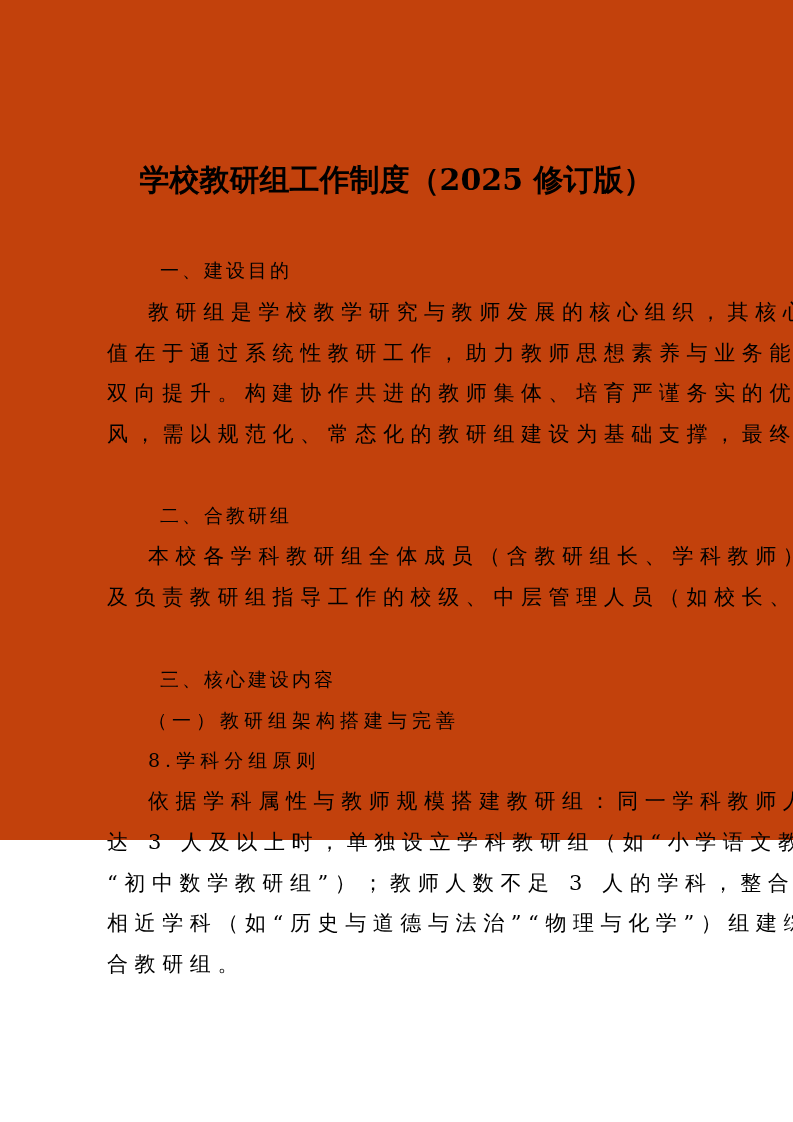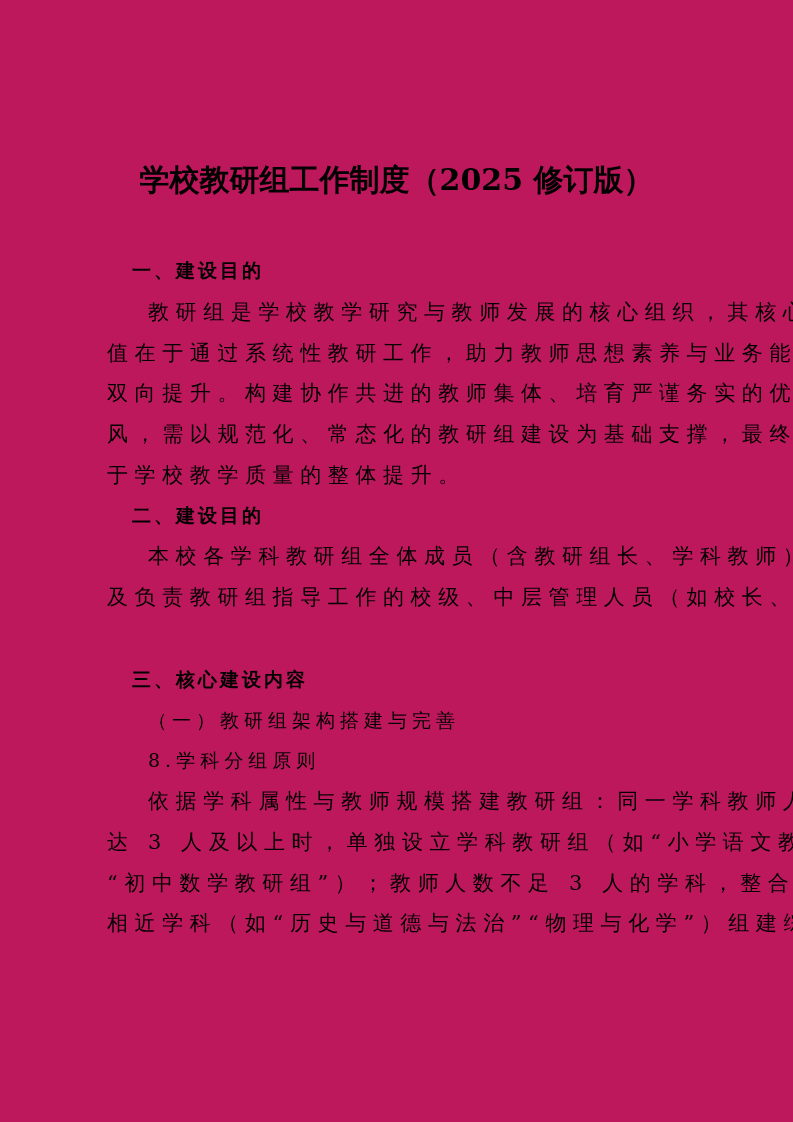--- a/index.html
+++ b/index.html
@@ -12,22 +12,22 @@
       height: 1122px;
       position: relative;
       overflow: hidden;
       font-family: "DejaVu Serif", "Liberation Serif", serif;
       color: #000000;
     }
     .page {
       position: absolute;
       left: 0; top: 0;
       width: 793px;
-      height: 1122px;
-      background: #be185d;
+      height: 840px;
+      background: #c2410c;
     }
     .title {
       position: absolute;
       left: 0;
       width: 793px;
       top: 158px;
       text-align: center;
       font-family: "DejaVu Serif", "Liberation Serif", serif;
       font-weight: bold;
       font-size: 30px;
@@ -42,46 +42,46 @@
       height: 30px;
       font-size: 21px;
       line-height: 30px;
       white-space: nowrap;
       letter-spacing: 6.6px;
       font-family: "DejaVu Serif", "Liberation Serif", serif;
     }
     .indent { left: 148px; }
     .heading {
       font-family: "DejaVu Sans", "Liberation Sans", sans-serif;
-      font-weight: bold;
+      font-weight: normal;
       letter-spacing: 3px;
       font-size: 19px;
-      left: 132px;
+      left: 160px;
     }
     .sub { left: 148px; letter-spacing: 5px; font-size: 19px; }
   </style>
 </head>
 <body>
 
 <div class="page">
 
   <div class="title">学校教研组工作制度（2025 修订版）</div>
 
   <div class="line heading" style="top:255px;">一、建设目的</div>
   <div class="line indent" style="top:297px;">教研组是学校教学研究与教师发展的核心组织，其核心价</div>
   <div class="line" style="top:338px;">值在于通过系统性教研工作，助力教师思想素养与业务能力的</div>
   <div class="line" style="top:378px;">双向提升。构建协作共进的教师集体、培育严谨务实的优良教</div>
   <div class="line" style="top:419px;">风，需以规范化、常态化的教研组建设为基础支撑，最终服务</div>
-  <div class="line" style="top:460px;">于学校教学质量的整体提升。</div>
 
-  <div class="line heading" style="top:500px;">二、建设目的</div>
+  <div class="line heading" style="top:500px;">二、合教研组</div>
   <div class="line indent" style="top:541px;">本校各学科教研组全体成员（含教研组长、学科教师），</div>
   <div class="line" style="top:582px;">及负责教研组指导工作的校级、中层管理人员（如校长、教导</div>
 
   <div class="line sub" style="top:705px;">（一）教研组架构搭建与完善</div>
   <div class="line heading" style="top:664px;">三、核心建设内容</div>
   <div class="line sub" style="top:745px;">8.学科分组原则</div>
   <div class="line indent" style="top:786px;">依据学科属性与教师规模搭建教研组：同一学科教师人数</div>
   <div class="line" style="top:827px;">达 3 人及以上时，单独设立学科教研组（如“小学语文教研组”</div>
   <div class="line" style="top:868px;">“初中数学教研组”）；教师人数不足 3 人的学科，整合性质</div>
   <div class="line" style="top:908px;">相近学科（如“历史与道德与法治”“物理与化学”）组建综</div>
+  <div class="line" style="top:949px;">合教研组。</div>
 
 </div>
 
 </body></html>

